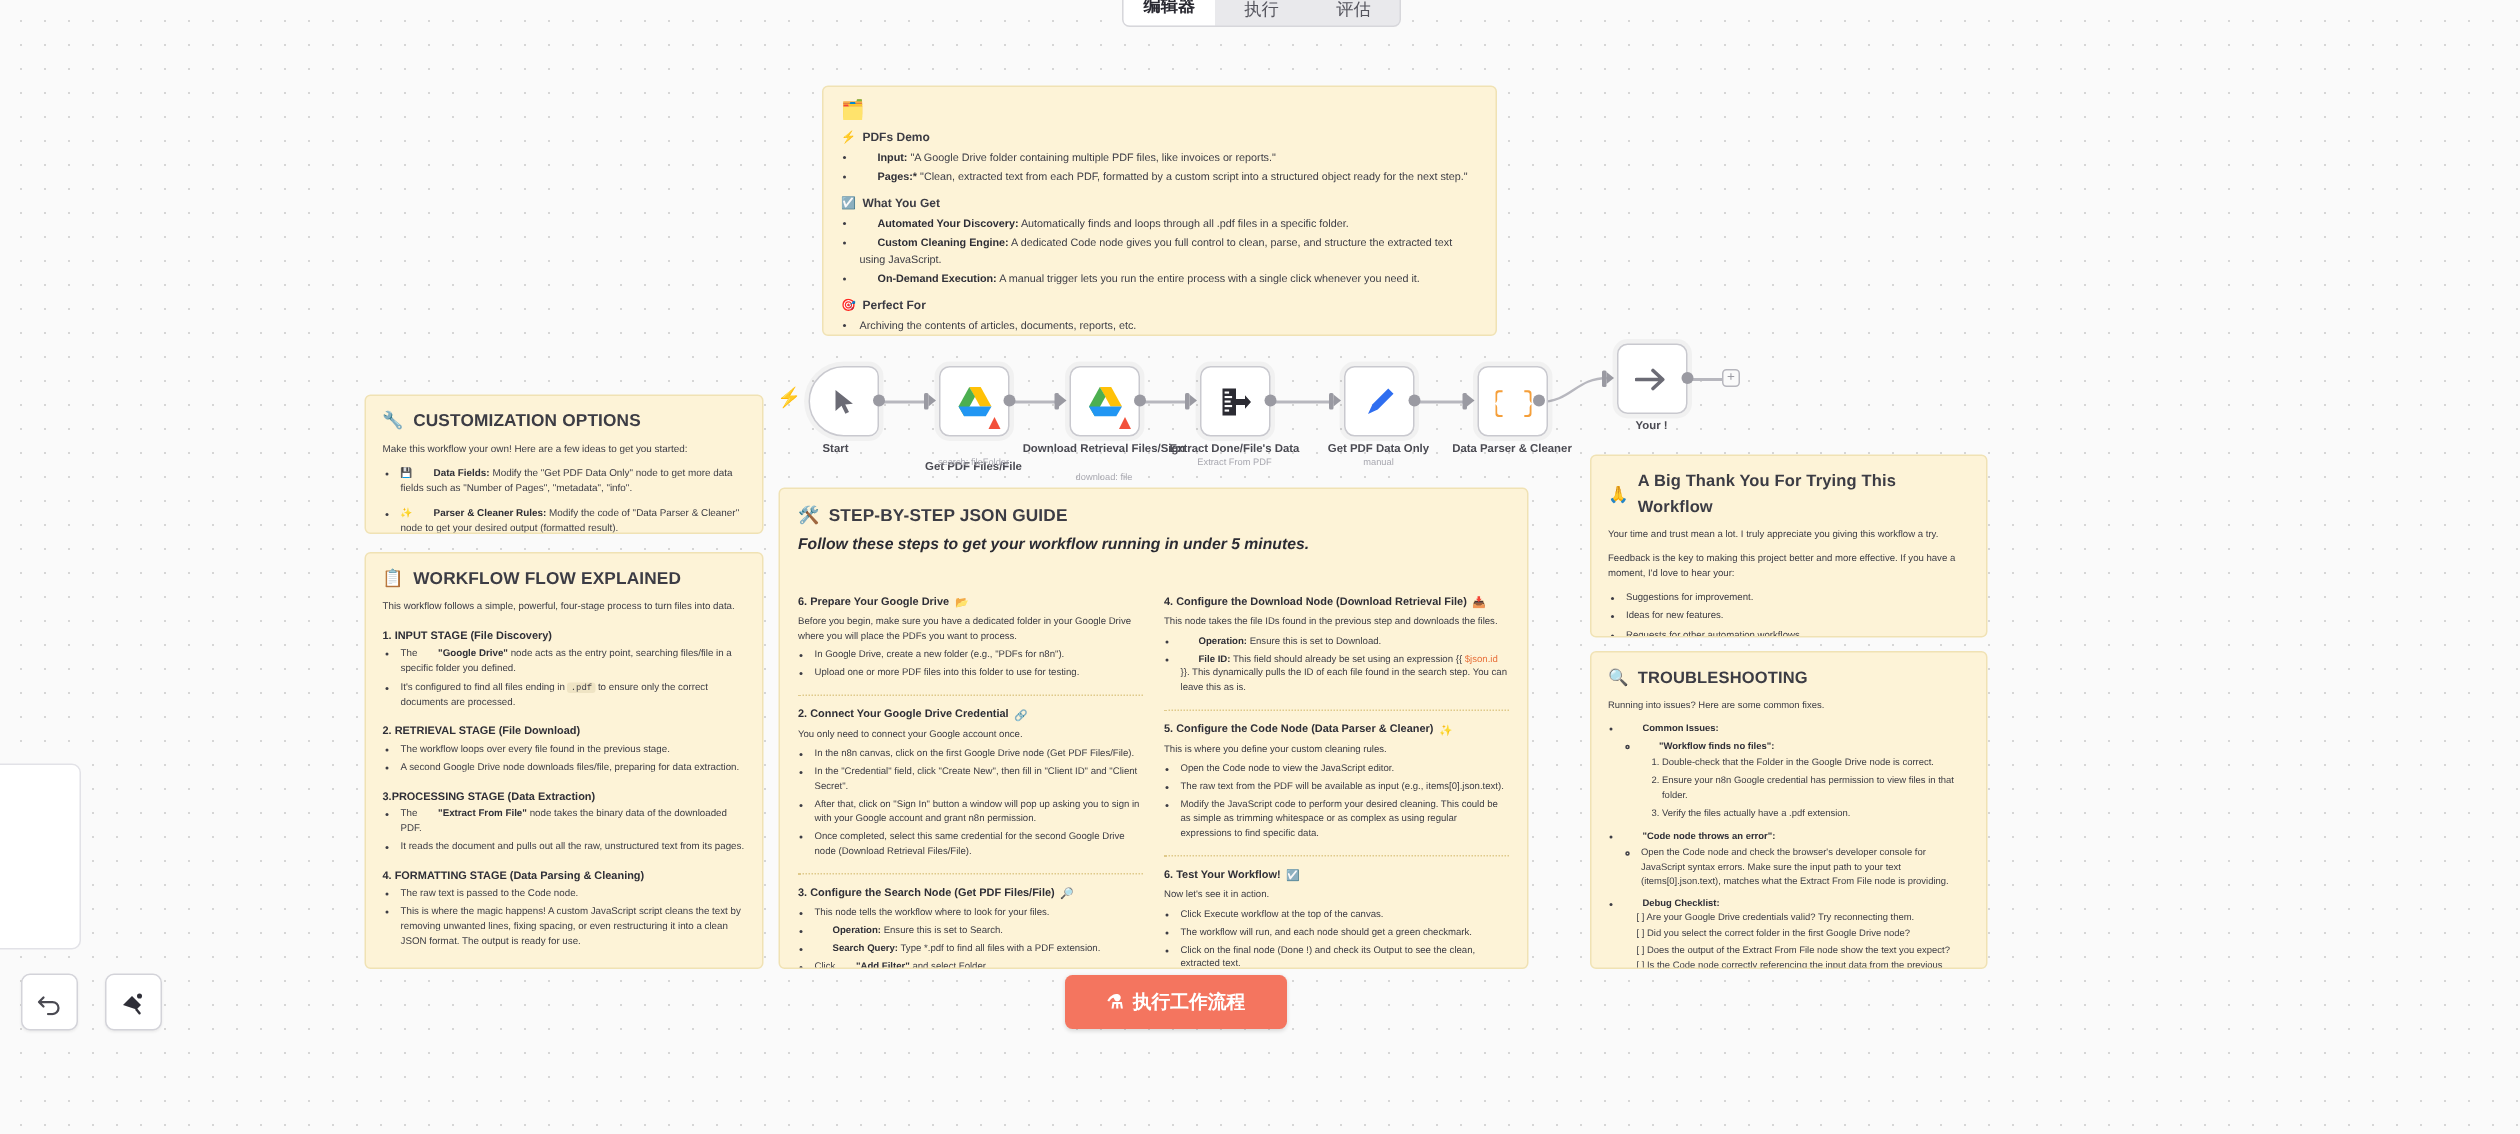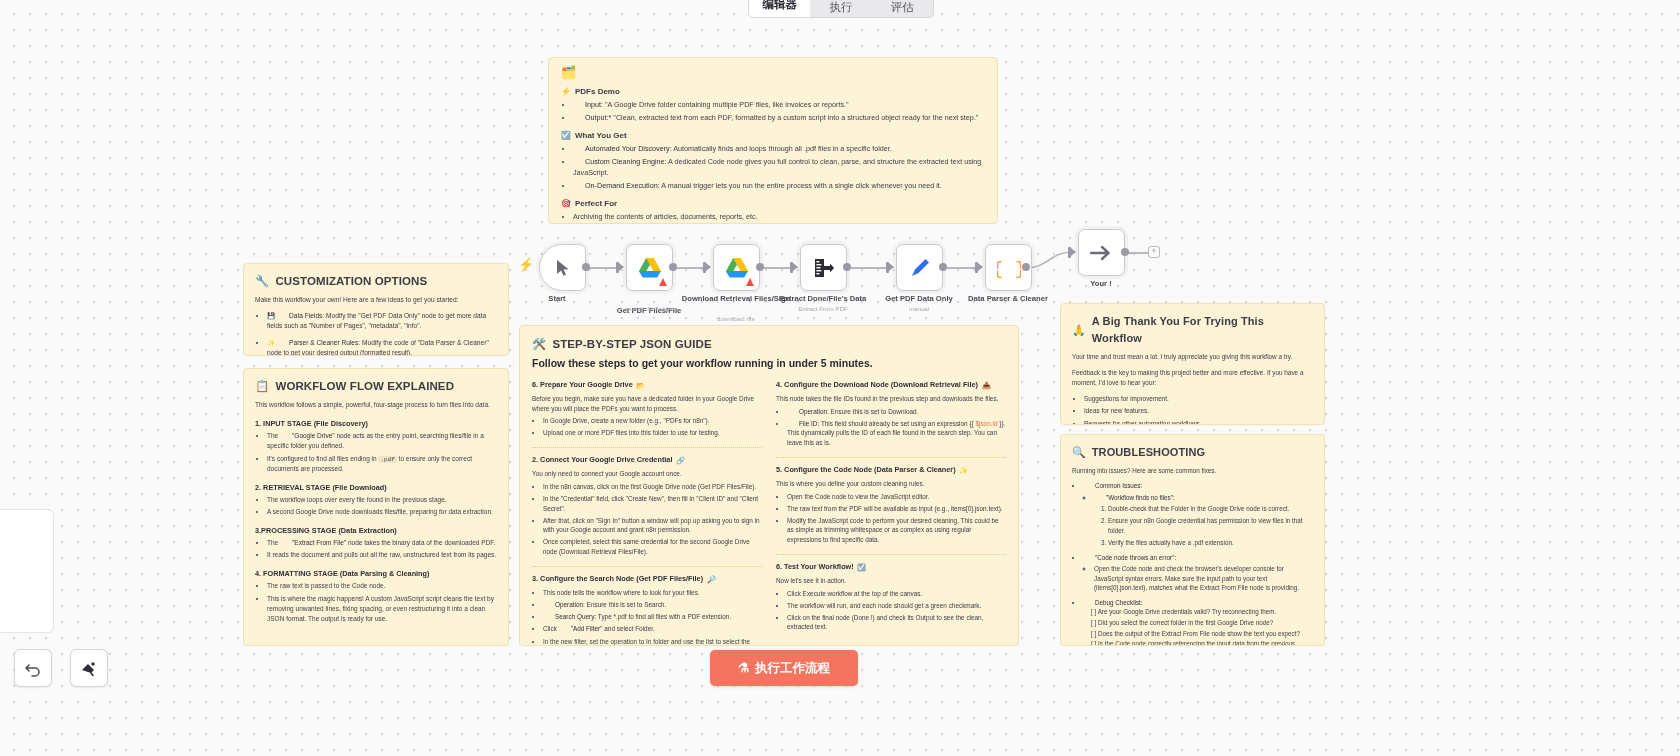--- a/index.html
+++ b/index.html
@@ -36,21 +36,21 @@
     overflow:hidden;
   }
   .note-title{
     display:flex;align-items:center;gap:6px;
     font-weight:700;letter-spacing:.1px;
   }
   .note p{margin:0 0 6px 0;}
   .note ul{margin:2px 0 6px 0;padding-left:14px;}
   .note li{margin:0 0 2.5px 0;}
   .ico{font-size:inherit;line-height:1;display:inline-block;}
-  b,strong{font-weight:400;color:#2e2e36;padding-left:12px;}
+  b,strong{font-weight:700;color:#2e2e36;padding-left:12px;}
   code{font-family:"Liberation Mono",monospace;background:#efe4c4;padding:0 2px;border-radius:2px;font-size:.92em;}
   .expr{color:#e8703a;}
 
   
   #note-overview{left:548px;top:57px;width:450px;height:167px;padding:9px 12px;font-size:7.2px;line-height:1.5;}
   #note-overview .note-title{font-size:12.5px;margin-bottom:5px;}
   #note-overview h4{margin:6px 0 2px 0;font-size:8px;display:flex;align-items:center;gap:4px;}
   #note-overview ul{padding-left:12px;}
 
   
@@ -61,21 +61,21 @@
 
   
   #note-flow{left:243px;top:368px;width:266px;height:278px;padding:9px 11px;font-size:6.5px;line-height:1.52;}
   #note-flow .note-title{font-size:11.5px;margin-bottom:5px;}
   #note-flow h4{margin:8px 0 2px 0;font-size:7.3px;font-weight:700;color:#2e2e36;}
   #note-flow ul{padding-left:12px;}
 
   
   #note-steps{left:519px;top:325px;width:500px;height:321px;padding:10px 12px;font-size:6.4px;line-height:1.5;}
   #note-steps .note-title{font-size:11.5px;margin-bottom:3px;}
-  #note-steps .subtitle{font-size:10.5px;font-weight:700;color:#2b2b33;margin-bottom:8px;}
+  #note-steps .subtitle{font-size:10.5px;font-weight:700;color:#2b2b33;margin-bottom:24px;font-style:italic;}
   .steps-cols{display:flex;gap:14px;}
   .steps-col{flex:1;min-width:0;}
   .step{padding-bottom:7px;margin-bottom:7px;border-bottom:1px dotted #dfc98a;}
   .step:last-child{border-bottom:none;}
   .step h5{margin:0 0 3px 0;font-size:7.3px;font-weight:700;color:#2e2e36;display:flex;align-items:center;gap:4px;}
   .step p{margin:0 0 3px 0;}
   .step ul{padding-left:11px;margin:2px 0 0 0;}
 
   
   #note-thanks{left:1060px;top:303px;width:265px;height:122px;padding:9px 11px;font-size:6.4px;line-height:1.55;}
@@ -167,21 +167,21 @@
     <div class="note-title">
       <span class="ico">🗂️</span>
     </div>
 
     <h4>
       <span class="ico">⚡</span>
       <span>PDFs Demo</span>
     </h4>
     <ul>
       <li><b>Input:</b><span> "A Google Drive folder containing multiple PDF files, like invoices or reports."</span></li>
-      <li><b>Output:*</b><span> "Clean, extracted text from each PDF, formatted by a custom script into a structured object ready for the next step."</span></li>
+      <li><b>Pages:*</b><span> "Clean, extracted text from each PDF, formatted by a custom script into a structured object ready for the next step."</span></li>
     </ul>
 
     <h4>
       <span class="ico">☑️</span>
       <span>What You Get</span>
     </h4>
     <ul>
       <li><b>Automated Your Discovery:</b><span> Automatically finds and loops through all .pdf files in a specific folder.</span></li>
       <li><b>Custom Cleaning Engine:</b><span> A dedicated Code node gives you full control to clean, parse, and structure the extracted text using JavaScript.</span></li>
       <li><b>On-Demand Execution:</b><span> A manual trigger lets you run the entire process with a single click whenever you need it.</span></li>

